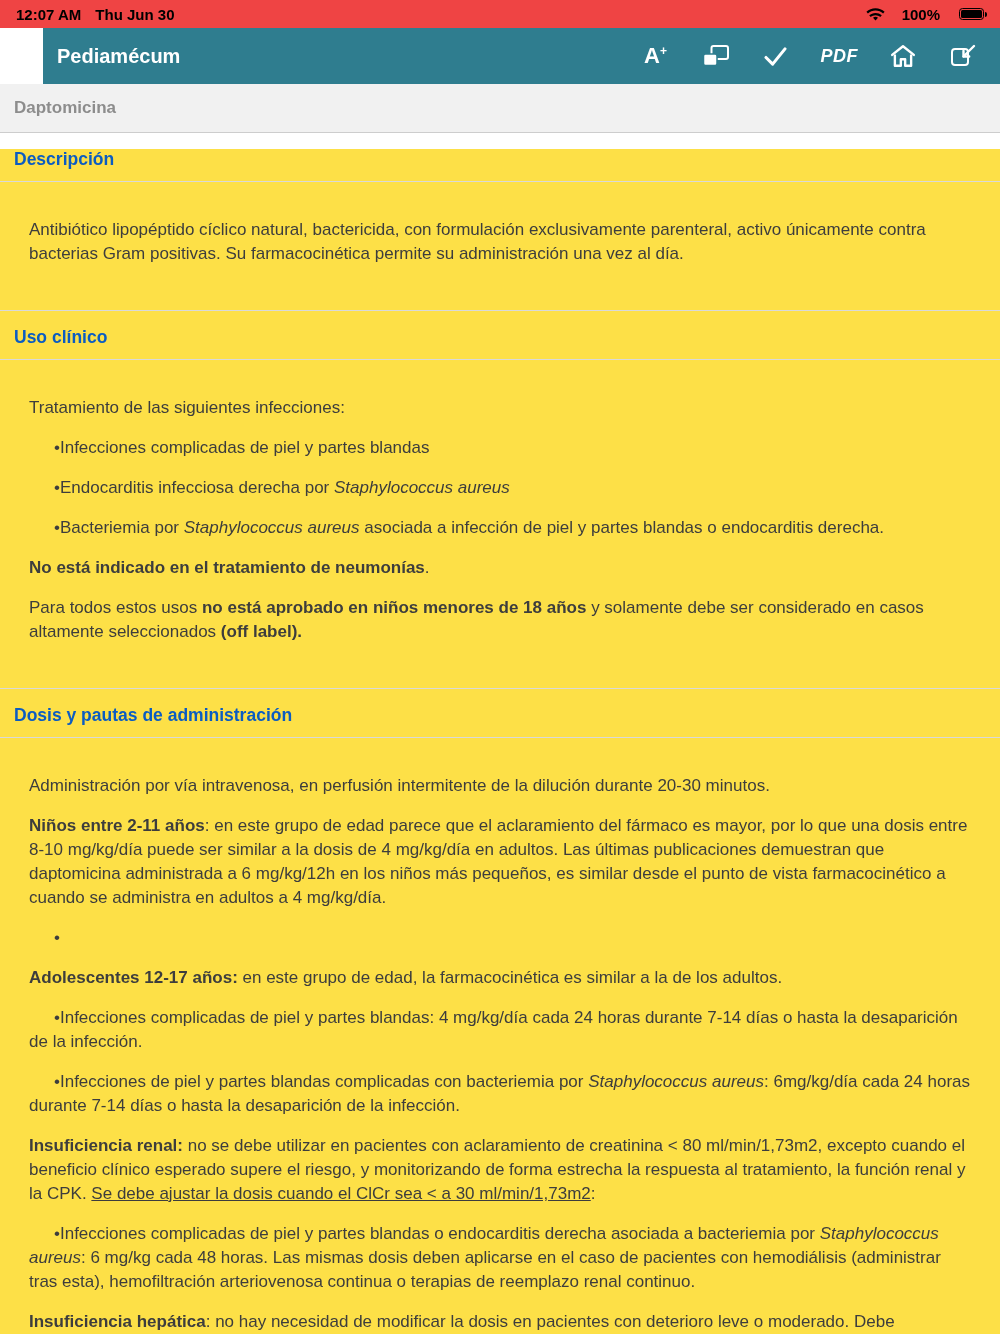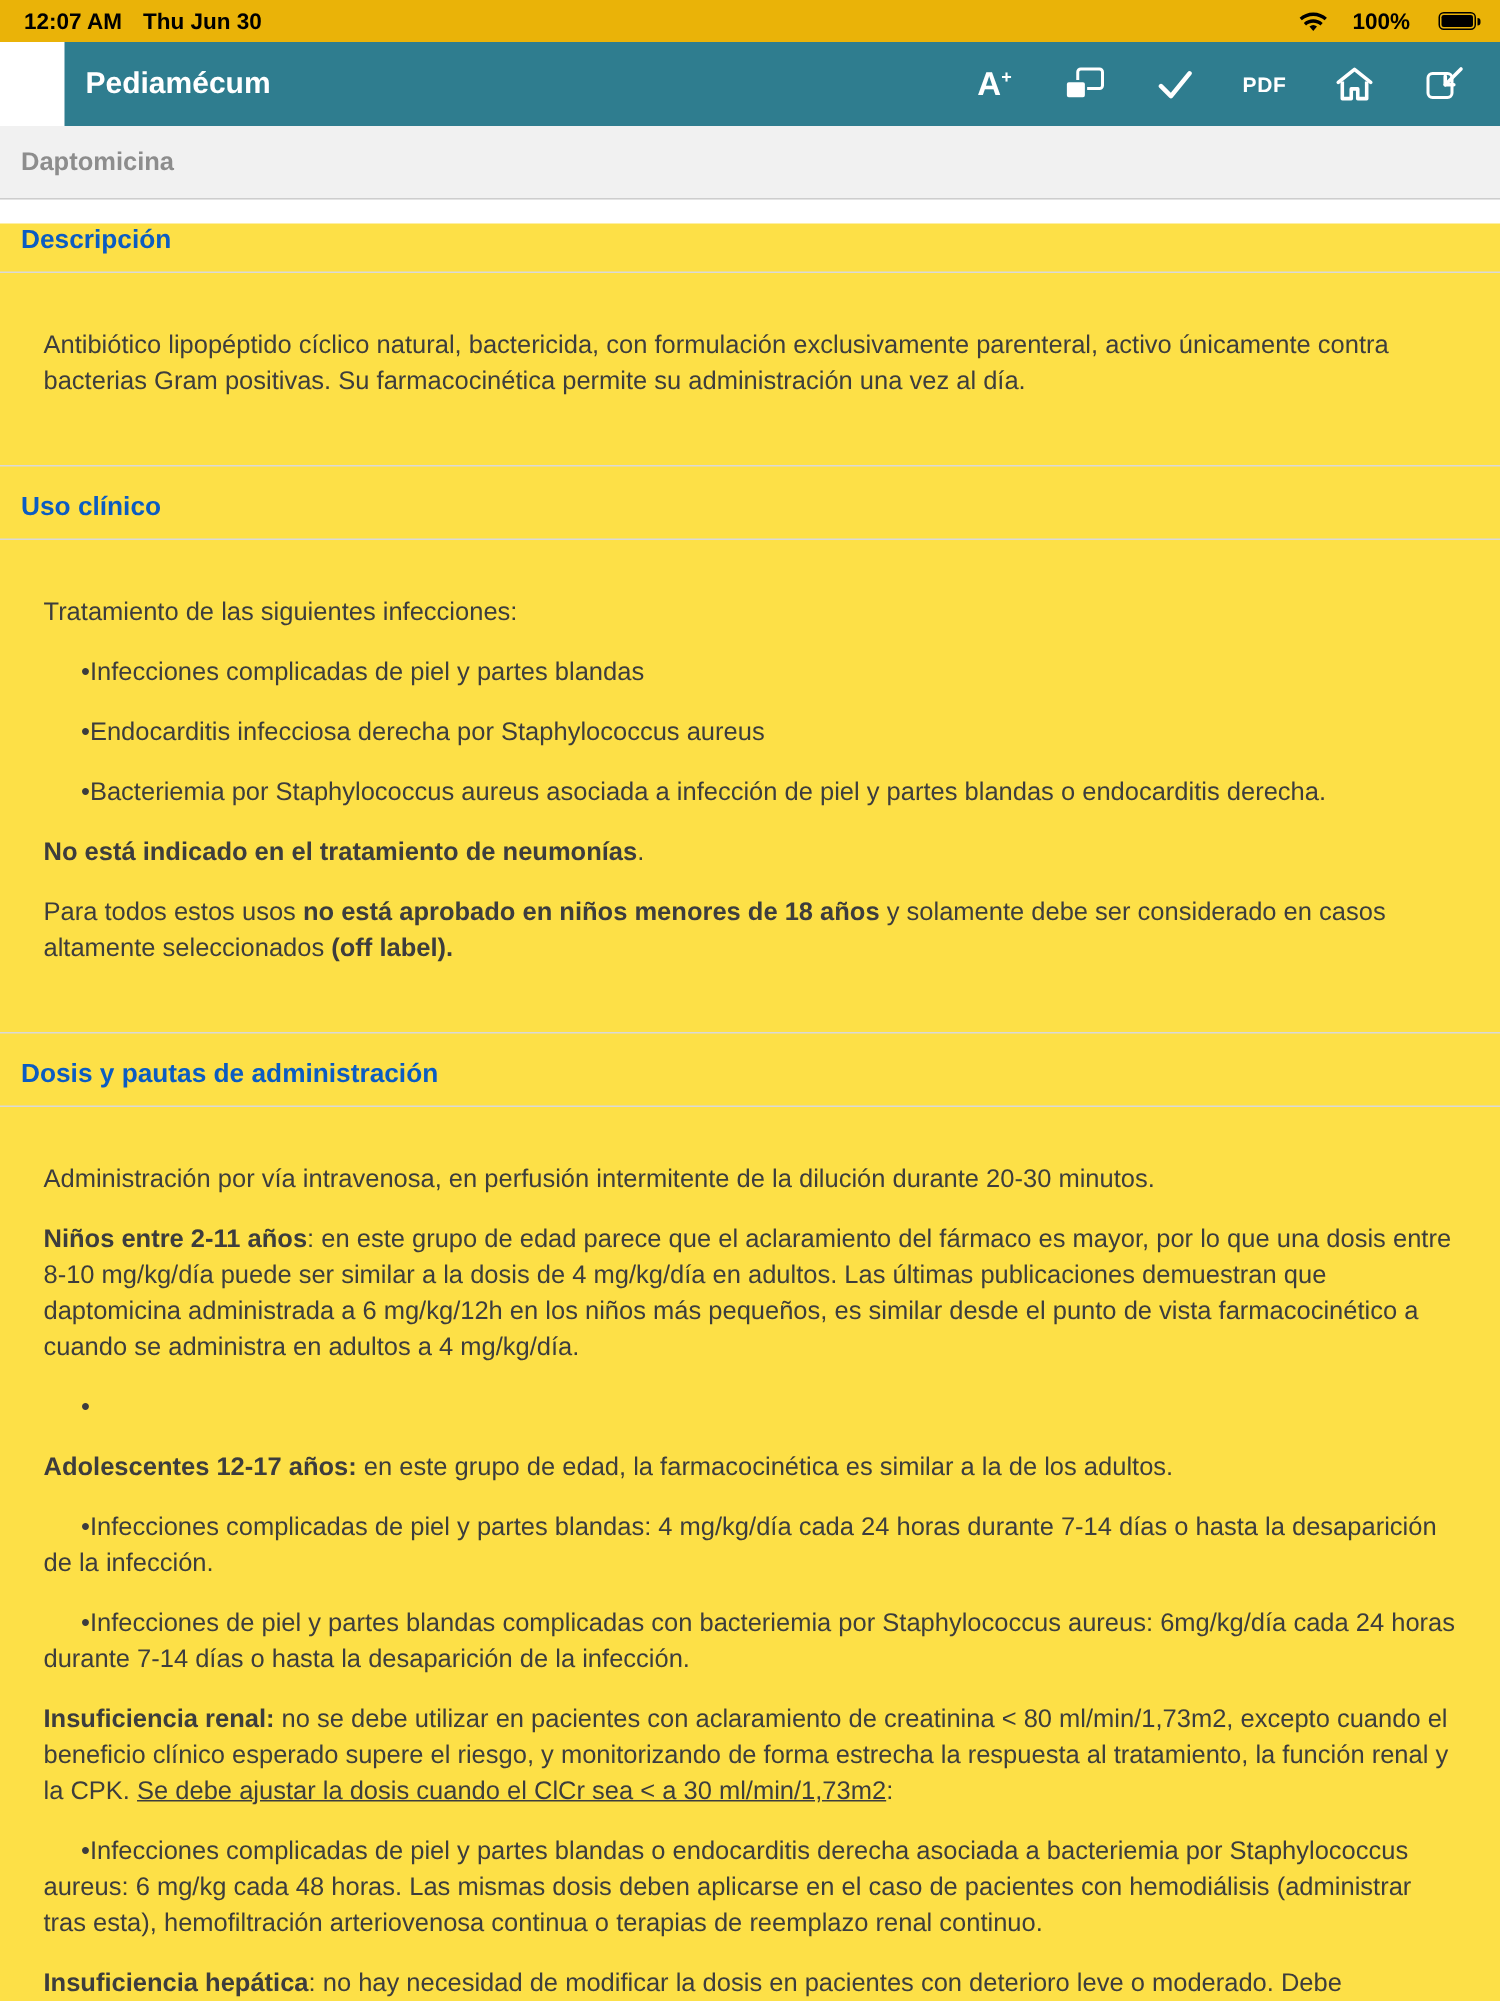--- a/index.html
+++ b/index.html
@@ -8,57 +8,57 @@
     --subheader-text:#8d8d8d;
     --subheader-bg:#f1f1f1;
     --body-text:#3d3d3d;
     --divider:#d9d9d9;
   }
   *{box-sizing:border-box;margin:0;padding:0;}
   html,body{width:1000px;height:1334px;overflow:hidden;background:#fff;
     font-family:"Liberation Sans","DejaVu Sans",sans-serif;}
 
   
-  .status-bar{height:28px;background:#eab308;display:flex;align-items:center;
+  .status-bar{height:28px;background:#ef4444;display:flex;align-items:center;
     justify-content:space-between;padding:0 16px;font-size:15px;font-weight:600;color:#000;}
   .status-left{display:flex;gap:14px;align-items:center;}
   .status-right{display:flex;gap:17px;align-items:center;}
   .battery{display:inline-block;position:relative;width:25px;height:12.5px;
     border:1px solid #000;border-radius:3.5px;margin-left:2px;}
   .battery .batt-fill{position:absolute;top:1px;left:1px;right:1px;bottom:1px;
     background:#000;border-radius:1.5px;}
   .battery .batt-tip{position:absolute;right:-4px;top:3px;width:2.5px;height:5.5px;
     background:#000;border-radius:0 2px 2px 0;}
 
   
   .nav-bar{height:56px;background:var(--nav-teal);display:flex;align-items:center;
     justify-content:space-between;padding:0 22px 0 14px;margin-left:43px;}
   .nav-title{color:#fff;font-size:20px;font-weight:bold;}
   .nav-icons{display:flex;align-items:center;gap:30px;}
   .nav-btn{background:none;border:none;color:#fff;cursor:pointer;display:flex;
     align-items:center;justify-content:center;min-width:30px;height:36px;padding:0;}
   .a-plus{font-size:22px;font-weight:bold;color:#fff;line-height:1;}
   .a-plus sup{font-size:12px;vertical-align:super;}
-  .pdf-label{font-size:14px;font-weight:bold;color:#fff;letter-spacing:.5px;}
+  .pdf-label{font-size:18px;font-weight:bold;color:#fff;letter-spacing:.5px;font-style:italic;}
 
   
   .subheader{height:49px;background:var(--subheader-bg);border-bottom:1px solid #cdcdcd;
     display:flex;align-items:center;padding:0 14px;}
   .subheader-title{color:var(--subheader-text);font-size:17px;font-weight:bold;}
 
   
   .content{background:#fde047;}
   .section-title{color:var(--section-title-blue);font-size:17.5px;font-weight:bold;
     margin:16px 14px 12px 14px;line-height:20px;cursor:pointer;}
   hr.divider{border:none;border-top:1px solid var(--divider);height:0;}
   .section-body{padding:20px 13px 28px 13px;}
   .section-body p{font-size:17px;line-height:24px;color:var(--body-text);margin:16px;}
   .section-body p.bullet{text-indent:25px;}
   .f-b{font-weight:bold;}
-  .f-i{}
+  .f-i{font-style:italic;}
   .f-u{text-decoration:underline;}
 </style>
 </head>
 <body>
 
 <div class="status-bar">
   <div class="status-left">
     <span>12:07 AM</span>
     <span>Thu Jun 30</span>
   </div>

